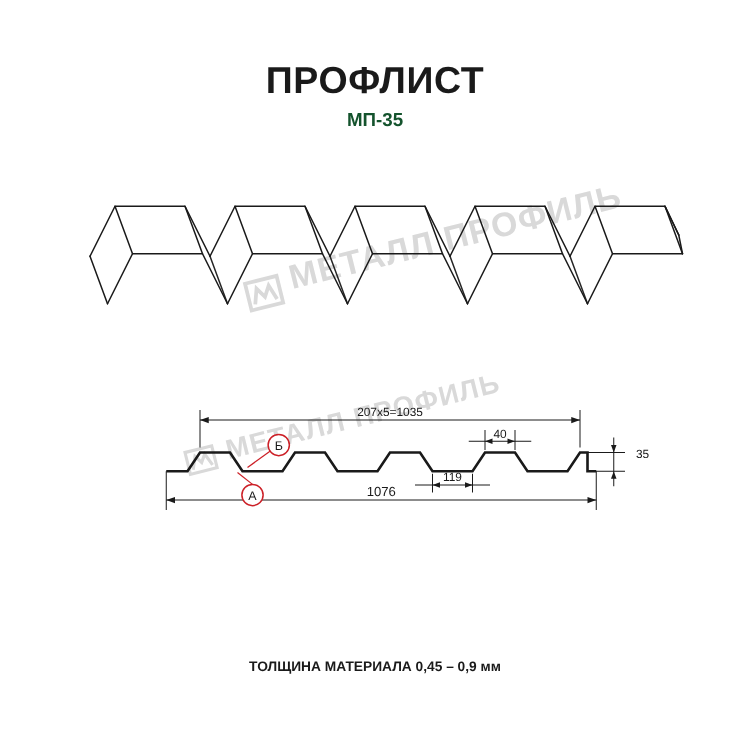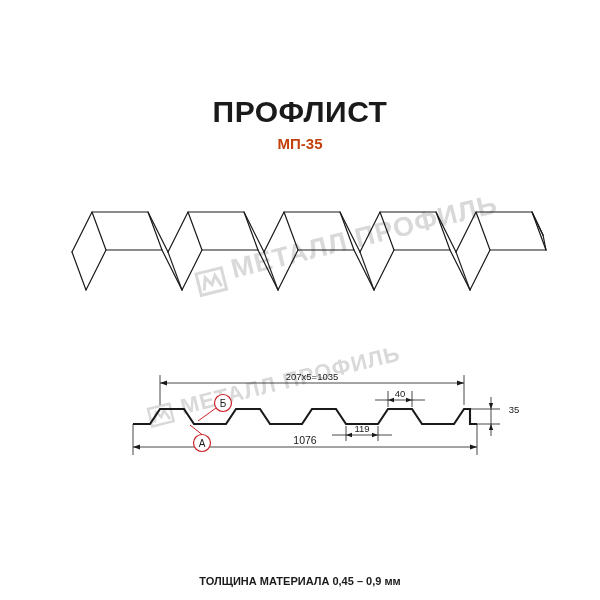--- a/index.html
+++ b/index.html
@@ -12,42 +12,41 @@
     height: 600px;
     font-family: "Liberation Sans", sans-serif;
     color: #1a1a1a;
     position: relative;
     overflow: hidden;
   }
   .page {
     position: relative;
     width: 600px;
     height: 440px;
-    margin-top: 47px;
   }
   .title {
     position: absolute;
     top: 48px;
     left: 0;
     width: 600px;
     text-align: center;
     font-size: 30px;
     font-weight: bold;
     letter-spacing: 0.5px;
     color: #1a1a1a;
   }
   .subtitle {
     position: absolute;
     top: 88px;
     left: 0;
     width: 600px;
     text-align: center;
     font-size: 15px;
     font-weight: bold;
-    color: #c2410c;
+    color: #14532d;
   }
   .footer {
     position: absolute;
     top: 528px;
     left: 0;
     width: 600px;
     text-align: center;
     font-size: 11px;
     font-weight: bold;
     color: #1a1a1a;

